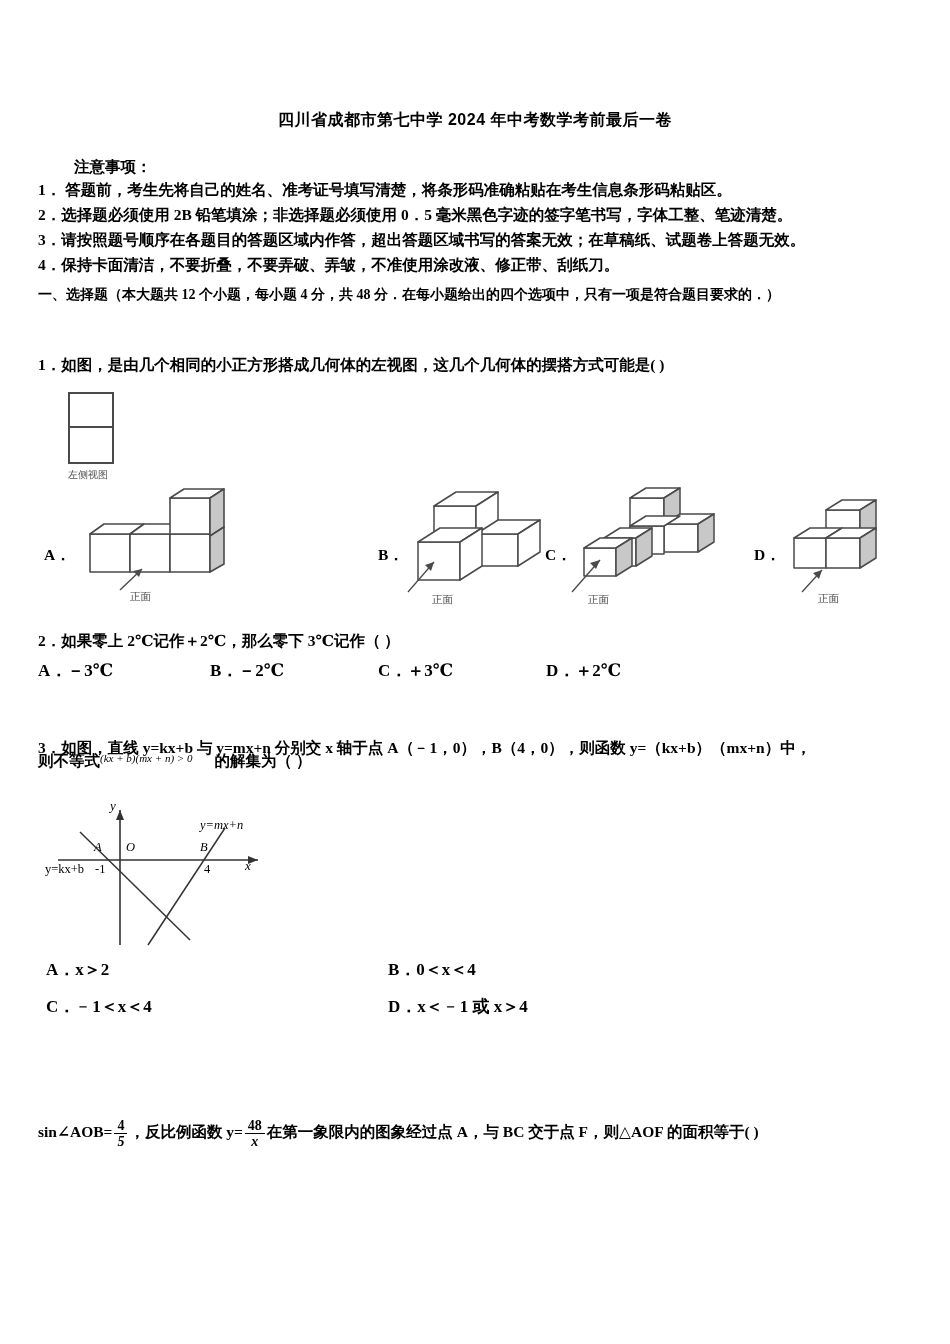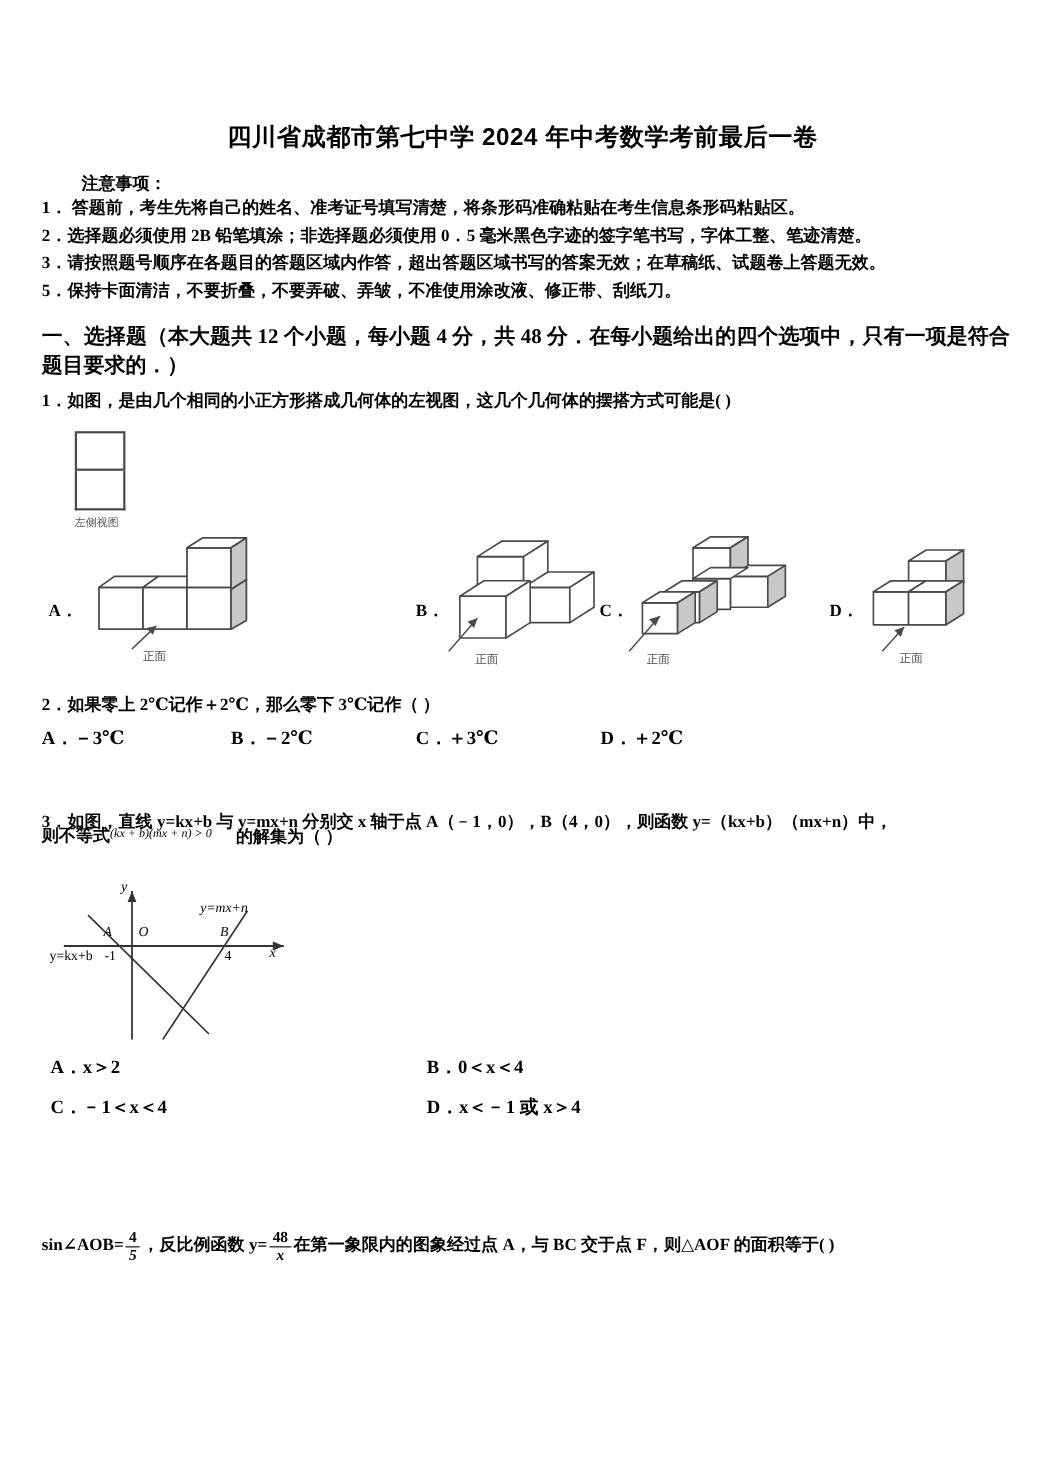--- a/index.html
+++ b/index.html
@@ -19,21 +19,21 @@
     position: absolute;
     left: 0; top: 0;
     width: 950px;
     height: 1344px;
   }
   .doc-title {
     position: absolute;
     left: 0; top: 110px;
     width: 950px;
     text-align: center;
-    font-size: 22px;
+    font-size: 16px;
     font-weight: bold;
     font-family: "Liberation Sans", "DejaVu Sans", sans-serif;
     letter-spacing: 0.5px;
   }
   .body-col {
     position: absolute;
     left: 38px;
     width: 880px;
   }
   .notice-head {
@@ -45,22 +45,22 @@
   .notice-list {
     top: 177px;
   }
   .notice-line {
     font-size: 15.5px;
     line-height: 25px;
     font-weight: bold;
     white-space: nowrap;
   }
   .sec-header {
-    top: 294px;
-    font-size: 19px;
+    top: 282px;
+    font-size: 14px;
     line-height: 26px;
     font-weight: bold;
     text-align: justify;
   }
   .q-line {
     font-size: 15.5px;
     line-height: 26px;
     font-weight: bold;
   }
   .q1 { top: 352px; }
@@ -176,21 +176,21 @@
 <div class="page">
 
   <div class="doc-title">四川省成都市第七中学 2024 年中考数学考前最后一卷</div>
 
   <div class="body-col notice-head">注意事项：</div>
 
   <div class="body-col notice-list">
     <div class="notice-line">1． 答题前，考生先将自己的姓名、准考证号填写清楚，将条形码准确粘贴在考生信息条形码粘贴区。</div>
     <div class="notice-line">2．选择题必须使用 2B 铅笔填涂；非选择题必须使用 0．5 毫米黑色字迹的签字笔书写，字体工整、笔迹清楚。</div>
     <div class="notice-line">3．请按照题号顺序在各题目的答题区域内作答，超出答题区域书写的答案无效；在草稿纸、试题卷上答题无效。</div>
-    <div class="notice-line">5．保持卡面清洁，不要折叠，不要弄破、弄皱，不准使用涂改液、修正带、刮纸刀。</div>
+    <div class="notice-line">4．保持卡面清洁，不要折叠，不要弄破、弄皱，不准使用涂改液、修正带、刮纸刀。</div>
   </div>
 
   <div class="body-col sec-header">一、选择题（本大题共 12 个小题，每小题 4 分，共 48 分．在每小题给出的四个选项中，只有一项是符合题目要求的．）</div>
 
   <div class="body-col q-line q1">1．如图，是由几个相同的小正方形搭成几何体的左视图，这几个几何体的摆搭方式可能是(    )</div>
 
   <div class="leftview figbox">
     <div class="sq"></div>
     <div class="sq second"></div>
     <div class="cap">左侧视图</div>
@@ -325,21 +325,21 @@
       <polygon points="218,60 208,56 208,64" fill="#333"></polygon>
 
       <line x1="80" y1="145" x2="80" y2="10" stroke="#333" stroke-width="1.6"></line>
       <polygon points="80,10 76,20 84,20" fill="#333"></polygon>
 
       <line x1="40" y1="32" x2="150" y2="140" stroke="#333" stroke-width="1.5"></line>
 
       <line x1="108" y1="145" x2="185" y2="28" stroke="#333" stroke-width="1.5"></line>
     </svg>
     <div class="lbl" style="left:5px; top:18px;margin-top:44px;">y=kx+b</div>
-    <div class="lbl it" style="left:142px; top:18px;">y=mx+n</div>
+    <div class="lbl it" style="left:160px; top:18px;">y=mx+n</div>
     <div class="lbl it" style="left:70px; top:-2px; font-size:13px;">y</div>
     <div class="lbl it" style="left:205px; top:58px; font-size:13px;">x</div>
     <div class="lbl it" style="left:54px; top:40px;">A</div>
     <div class="lbl it" style="left:86px; top:40px;">O</div>
     <div class="lbl it" style="left:160px; top:40px;">B</div>
     <div class="lbl" style="left:55px; top:62px;">-1</div>
     <div class="lbl" style="left:164px; top:62px;">4</div>
   </div>
 
   <div class="body-col q3optsA">

